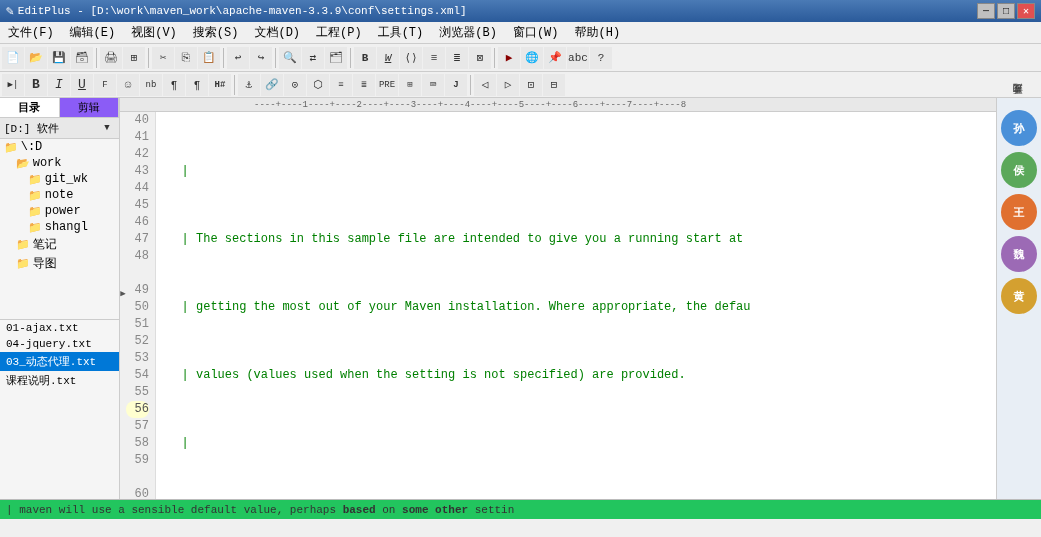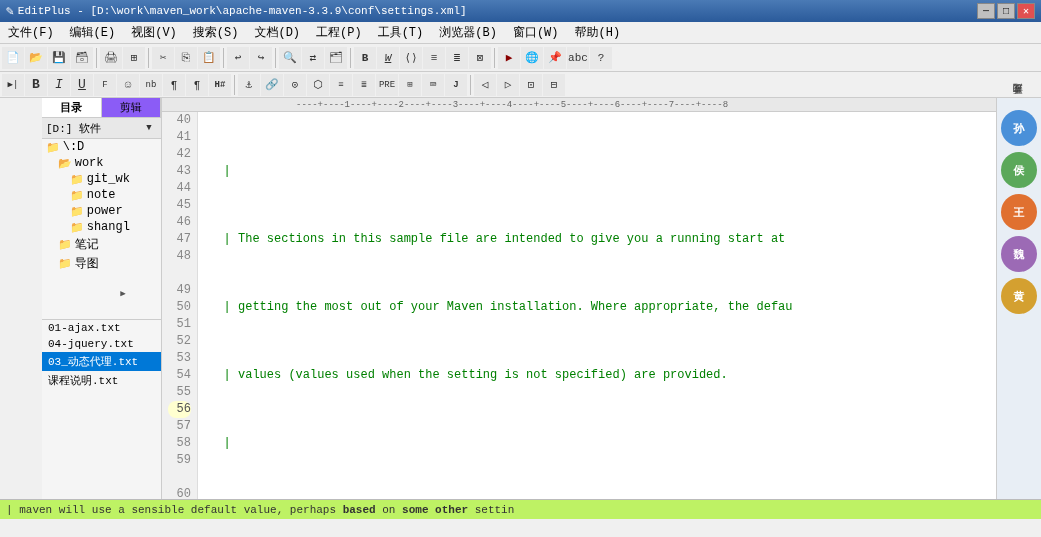--- a/index.html
+++ b/index.html
@@ -85,21 +85,20 @@
       align-items: center;
       padding-left: 130px;
       font-family: 'Courier New', monospace;
       overflow: hidden;
     }
     
     
     .main-layout {
       display: flex;
       height: calc(537px - 22px - 22px - 28px - 26px - 20px - 14px - 4px);
-      margin-left: 42px;
     }
     
     
     .sidebar {
       width: 120px;
       background: #f5f5f5;
       border-right: 1px solid #ccc;
       display: flex;
       flex-direction: column;
       font-size: 12px;
@@ -201,21 +200,21 @@
       display: flex; align-items: center; justify-content: center;
       font-size: 11px;
       color: white;
       font-weight: bold;
       margin: 2px 0;
       cursor: pointer;
     }
     
     
     .status-bar {
-      background: #bef264;
+      background: #22c55e;
       border-top: 1px solid #bbb;
       height: 20px;
       display: flex;
       align-items: center;
       font-size: 11px;
       padding: 0 6px;
       gap: 10px;
       color: #333;
     }
     

